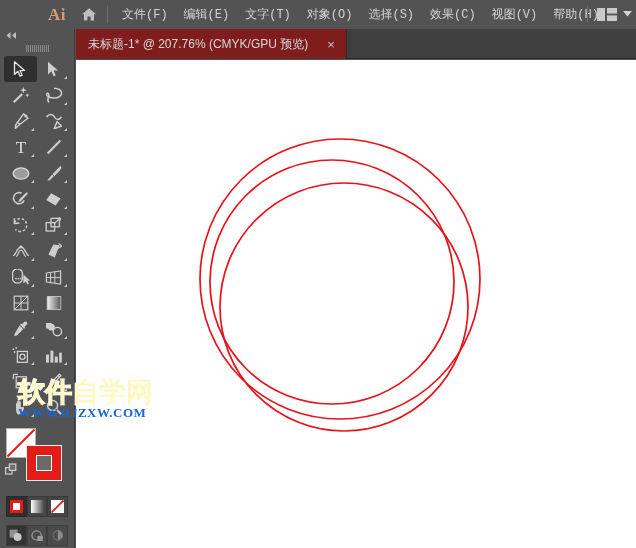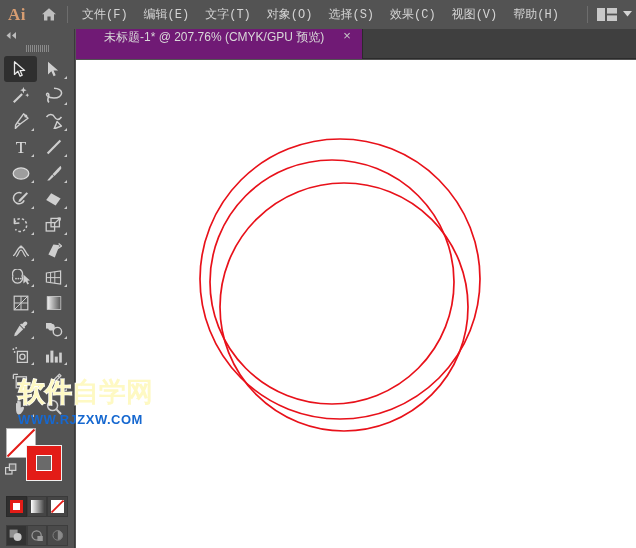--- a/index.html
+++ b/index.html
@@ -7,21 +7,21 @@
   body {
     font-family:"Liberation Sans", sans-serif;
     background:#535353;
     -webkit-font-smoothing:antialiased;
   }
   #app { position:relative; width:636px; height:548px; background:#535353; }
 
   
   .menubar {
     position:absolute; left:0; top:0; width:636px; height:29px;
-    background:#535353; display:flex; align-items:center;
+    background:#535353; display:flex; align-items:center;padding-left:40px;
   }
   .ai-logo {
     width:34px; height:29px; display:flex; align-items:center; justify-content:center;
     color:#d79d72; font-size:17px; font-weight:bold; letter-spacing:.5px;
     font-family:"Liberation Serif", serif;
   }
   .home-ico { width:30px; height:29px; display:flex; align-items:center; justify-content:center; }
   .menu-sep {
     width:1px; height:17px; background:#6d6d6d; margin:0 6px 0 3px;
   }
@@ -37,22 +37,22 @@
   .ws-icon { display:flex; align-items:center; gap:2px; }
   .ws-chev { margin-left:6px; color:#d4d4d4; font-size:8px; }
 
   
   .tabbar {
     position:absolute; left:76px; top:29px; width:560px; height:30px;
     background:#3f3f3f; border-bottom:1px solid #2b2b2b;
   }
   .doc-tab {
     position:absolute; left:0; top:0; height:30px;
-    background:#701a75; display:flex; align-items:flex-start;
-    padding:0 6px 0 28px; border-right:1px solid #2b2b2b;
+    background:#7f1d1d; display:flex; align-items:center;
+    padding:0 6px 0 12px; border-right:1px solid #2b2b2b;
   }
   .doc-tab-title { color:#d8d8d8; font-size:12px; white-space:nowrap; }
   .tab-close {
     color:#c8c8c8; font-size:13px; margin-left:14px; padding:0 5px;
     line-height:1; cursor:default;
   }
 
   
   .toolbar {
     position:absolute; left:0; top:29px; width:75px; height:519px;
@@ -133,23 +133,23 @@
     z-index:40;
   }
   .wm-cn {
     font-family:"DejaVu Sans", sans-serif;
     font-size:27px; font-weight:bold; color:#fef9c3;
     letter-spacing:0px; line-height:1;
     -webkit-text-stroke:1.2px #ffffff;
     paint-order:stroke fill;
   }
   .wm-url {
-    font-family:Liberation Sans, sans-serif;
+    font-family:Liberation Serif, serif;
     font-size:13px; font-weight:bold; color:#1668d0;
-    letter-spacing:.5px; margin-top:8px; line-height:1;
+    letter-spacing:.5px; margin-top:1px; line-height:1;
   }
 </style>
 </head>
 <body>
 
 <div id="app">
 
   <div class="menubar">
     <div class="ai-logo">Ai</div>
 

